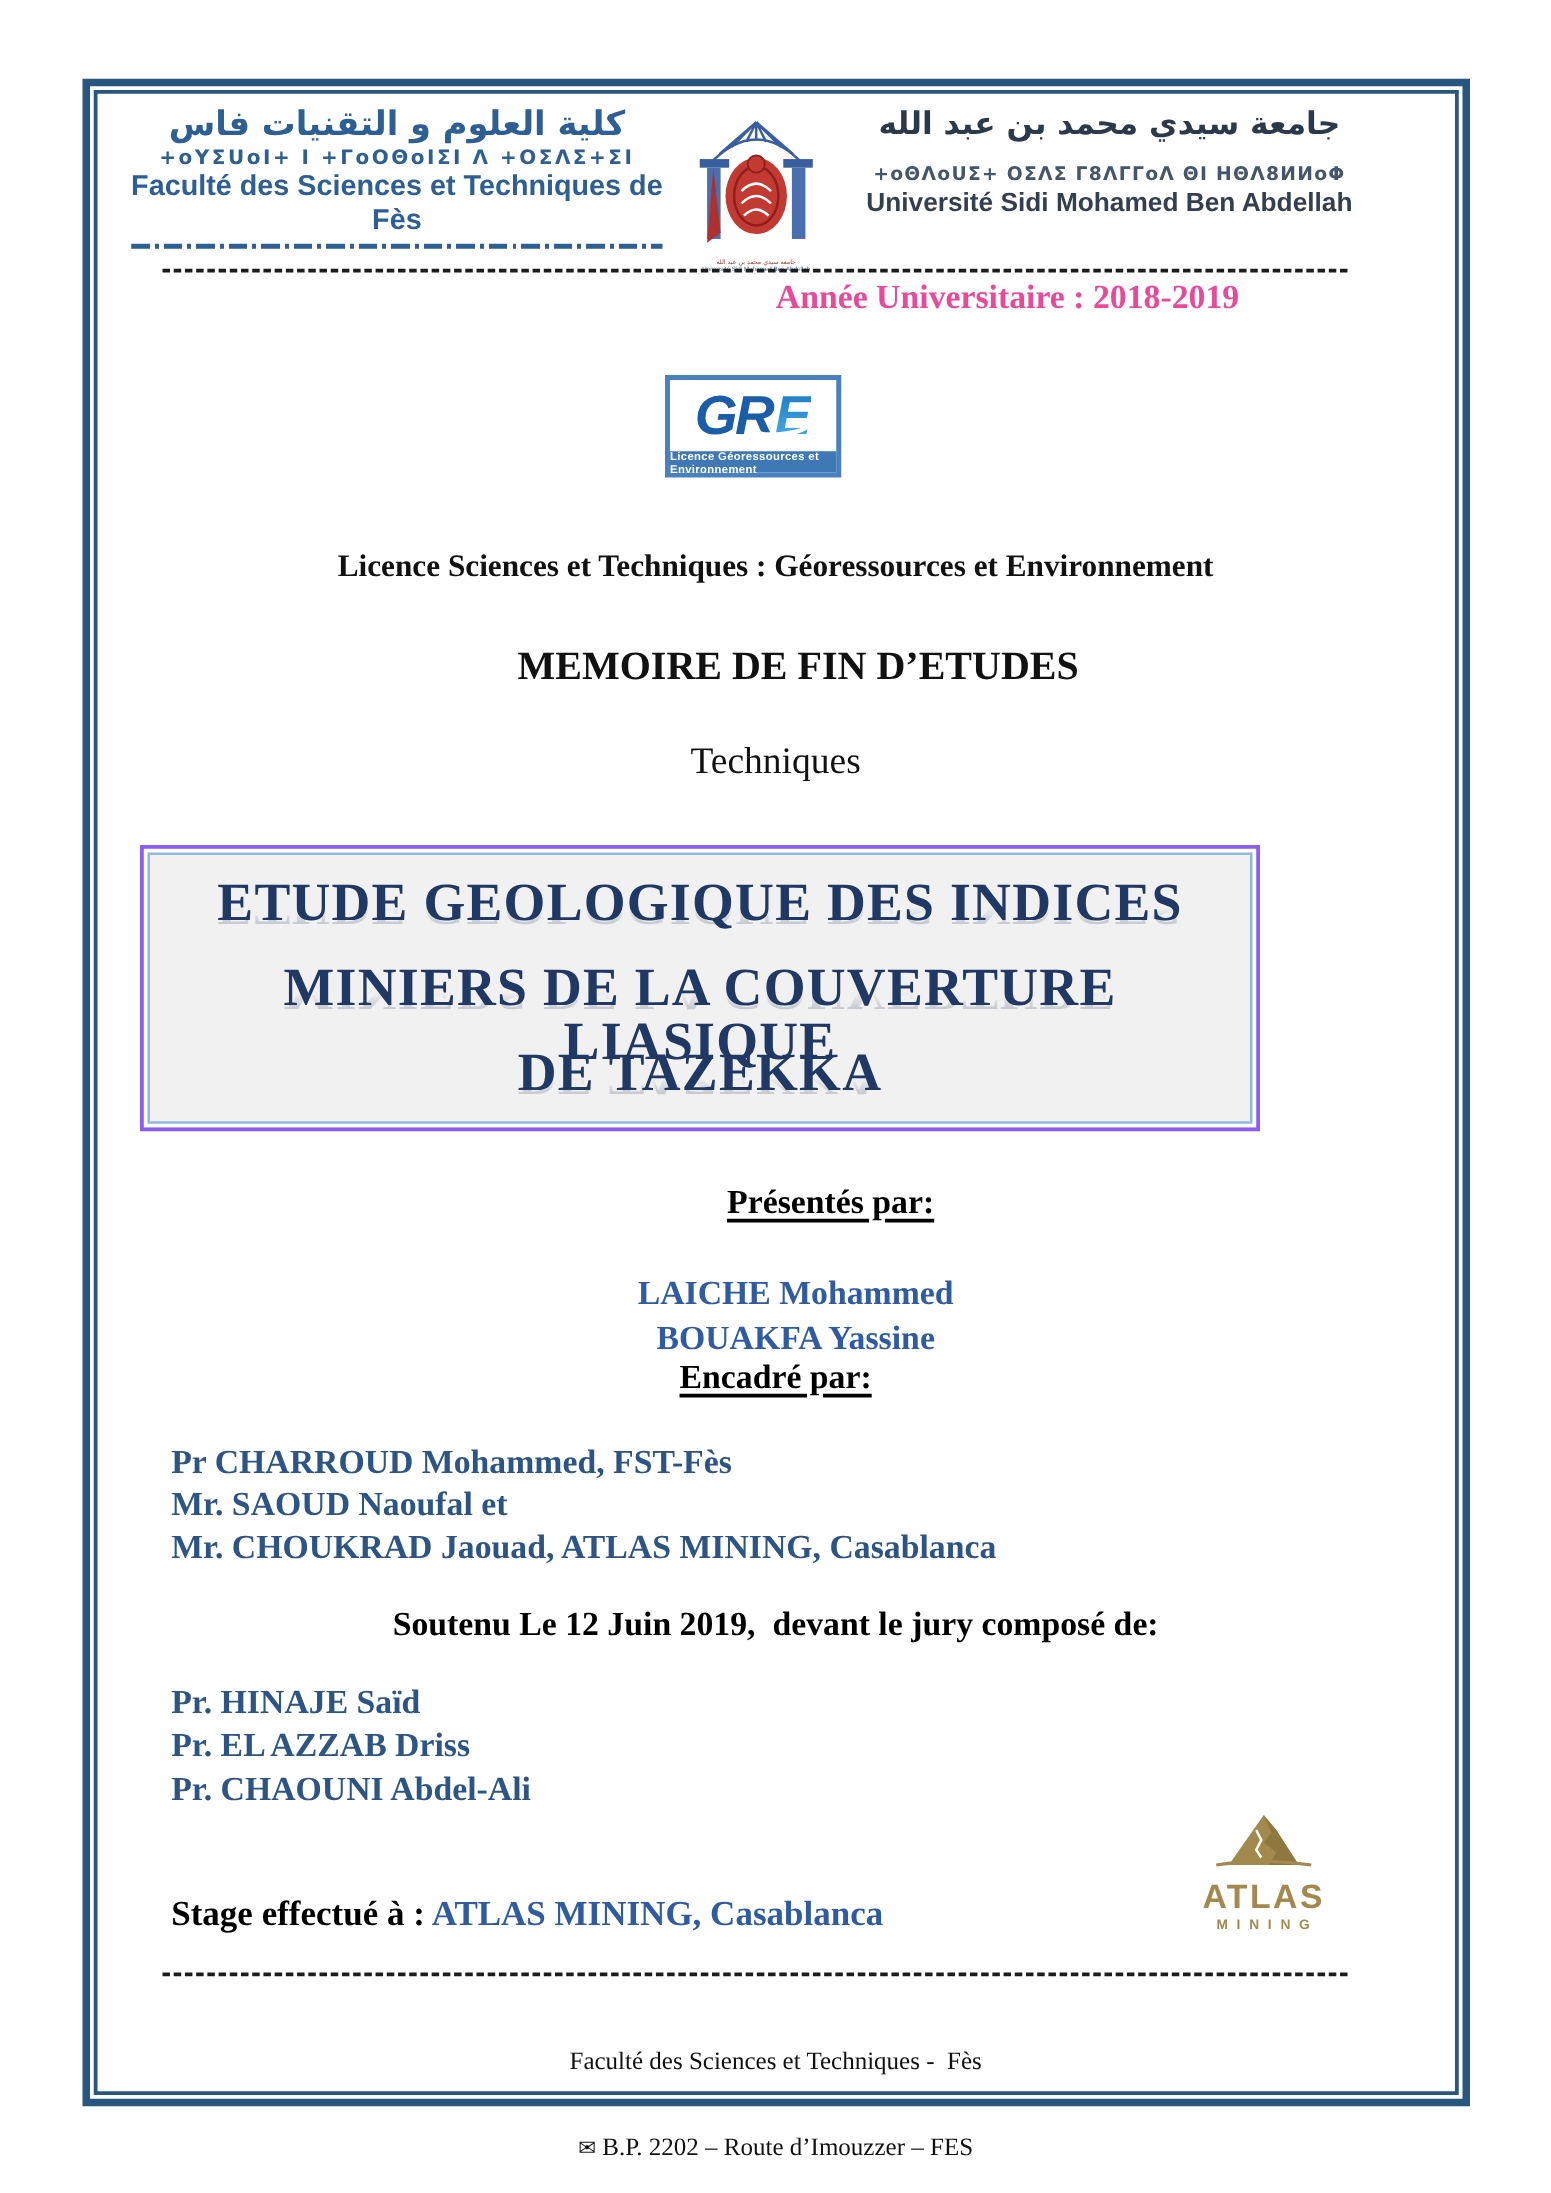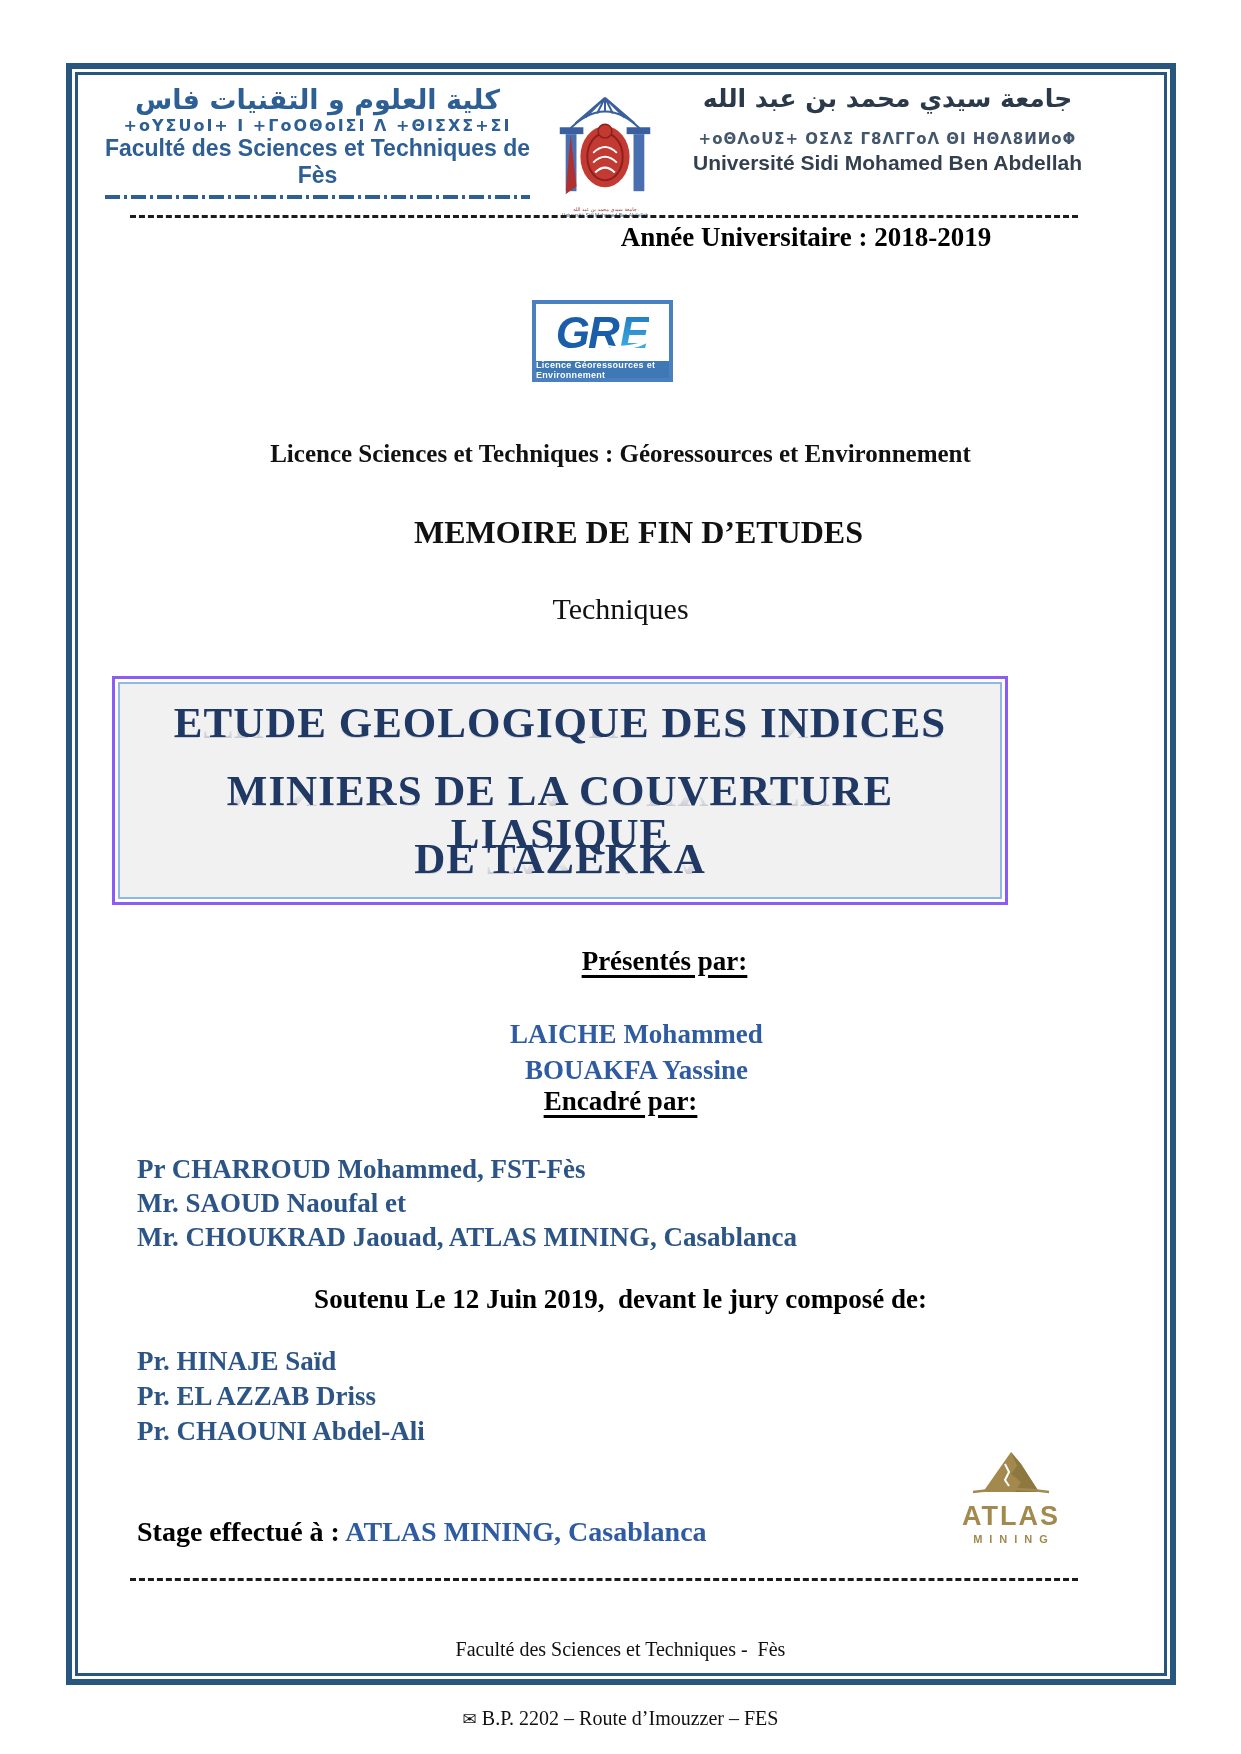--- a/index.html
+++ b/index.html
@@ -31,21 +31,21 @@
   .hdr-right{flex:1;text-align:center;color:#333F4F;}
   .hdr-right .arabic{font-family:"DejaVu Sans",sans-serif;font-weight:bold;font-size:25px;line-height:1.2;color:#2B3A4A;}
   .hdr-right .tifinagh{font-family:"DejaVu Sans",sans-serif;font-weight:bold;font-size:15px;letter-spacing:1px;color:#44566B;margin-top:16px;}
   .hdr-right .inst{font-family:"Liberation Sans",sans-serif;font-weight:bold;font-size:21px;margin-top:3px;color:#333F4F;}
 
   .dashline{position:absolute;left:130px;width:948px;border-top:3px dashed #1c1c1c;}
   .dashline.top{top:215px;}
   .dashline.bottom{top:1578px;}
 
   .annee{position:absolute;top:222px;left:566px;width:480px;text-align:center;
-    font-weight:bold;font-size:27px;color:#000000;}
+    font-weight:bold;font-size:27px;color:#ec4899;}
 
   
   .gre{position:absolute;left:532px;top:300px;width:141px;height:82px;box-sizing:border-box;
     border:4px solid #4A80C0;background:#fff;display:flex;flex-direction:column;}
   .gre-letters{flex:1;display:flex;align-items:center;justify-content:center;
     font-family:"Liberation Sans",sans-serif;font-style:italic;font-weight:bold;font-size:44px;line-height:1;position:relative;}
   .gre-gr{color:#1A5DA8;letter-spacing:-2px;}
   .gre-e{color:#2F9BD8;position:relative;margin-left:2px;
     background:linear-gradient(180deg,#1E78C0,#45B4E6);-webkit-background-clip:text;background-clip:text;-webkit-text-fill-color:transparent;}
   .gre-wave{position:absolute;right:18px;bottom:12px;width:46px;height:14px;
@@ -109,21 +109,21 @@
 
 <div class="page">
 
   <div class="frame-outer">
     <div class="frame-inner"></div>
   </div>
 
   <div class="header">
     <div class="hdr-left">
       <div class="arabic" dir="rtl">كلية العلوم و التقنيات فاس</div>
-      <div class="tifinagh">+oYΣUoI+ I +ΓoOΘoIΣI Λ +ΘIΣXΣ+ΣI</div>
+      <div class="tifinagh">+oYΣUoI+ I +ΓoOΘoIΣI Λ +OΣΛΣ+ΣI</div>
       <div class="inst">Faculté des Sciences et Techniques de Fès</div>
       <div class="dashdot"></div>
     </div>
     <div class="hdr-seal">
       <svg width="118" height="118" viewBox="0 0 120 120">
         <g stroke="#3A5FA0" stroke-width="2" fill="none">
           <path d="M60,14 L30,40 M60,14 L40,34 M60,14 L52,30 M60,14 L60,28 M60,14 L68,30 M60,14 L80,34 M60,14 L90,40"></path>
           <path d="M22,48 Q60,8 98,48"></path>
         </g>
         <rect x="14" y="44" width="24" height="7" fill="#3A5FA0"></rect>

